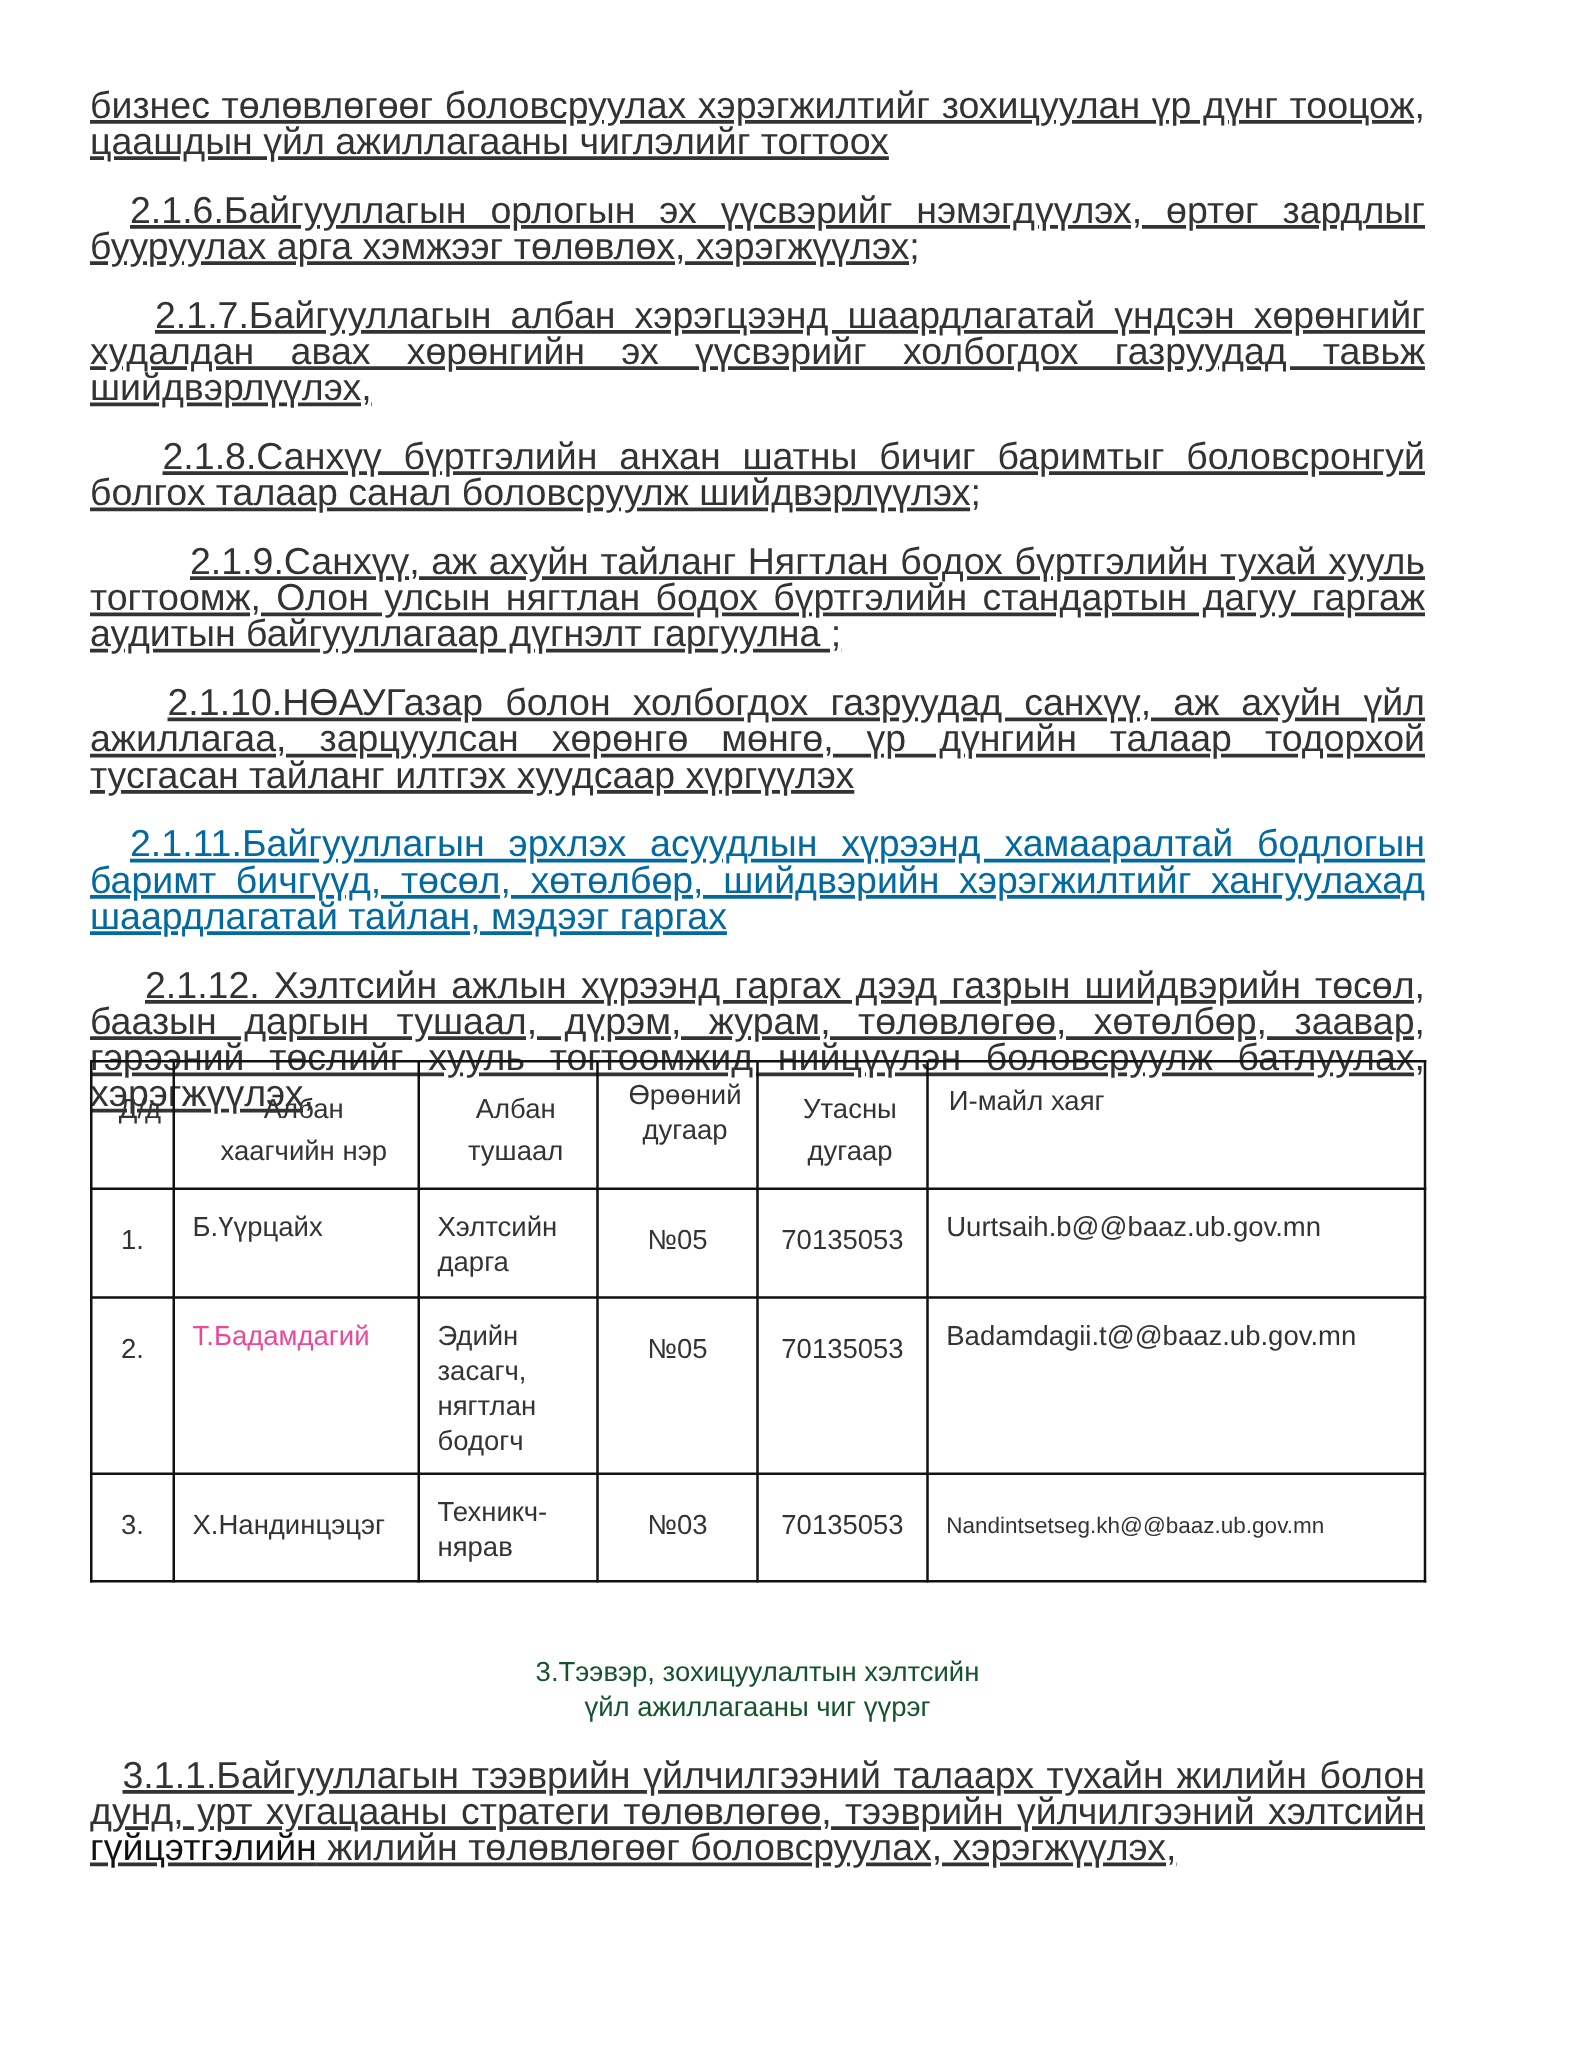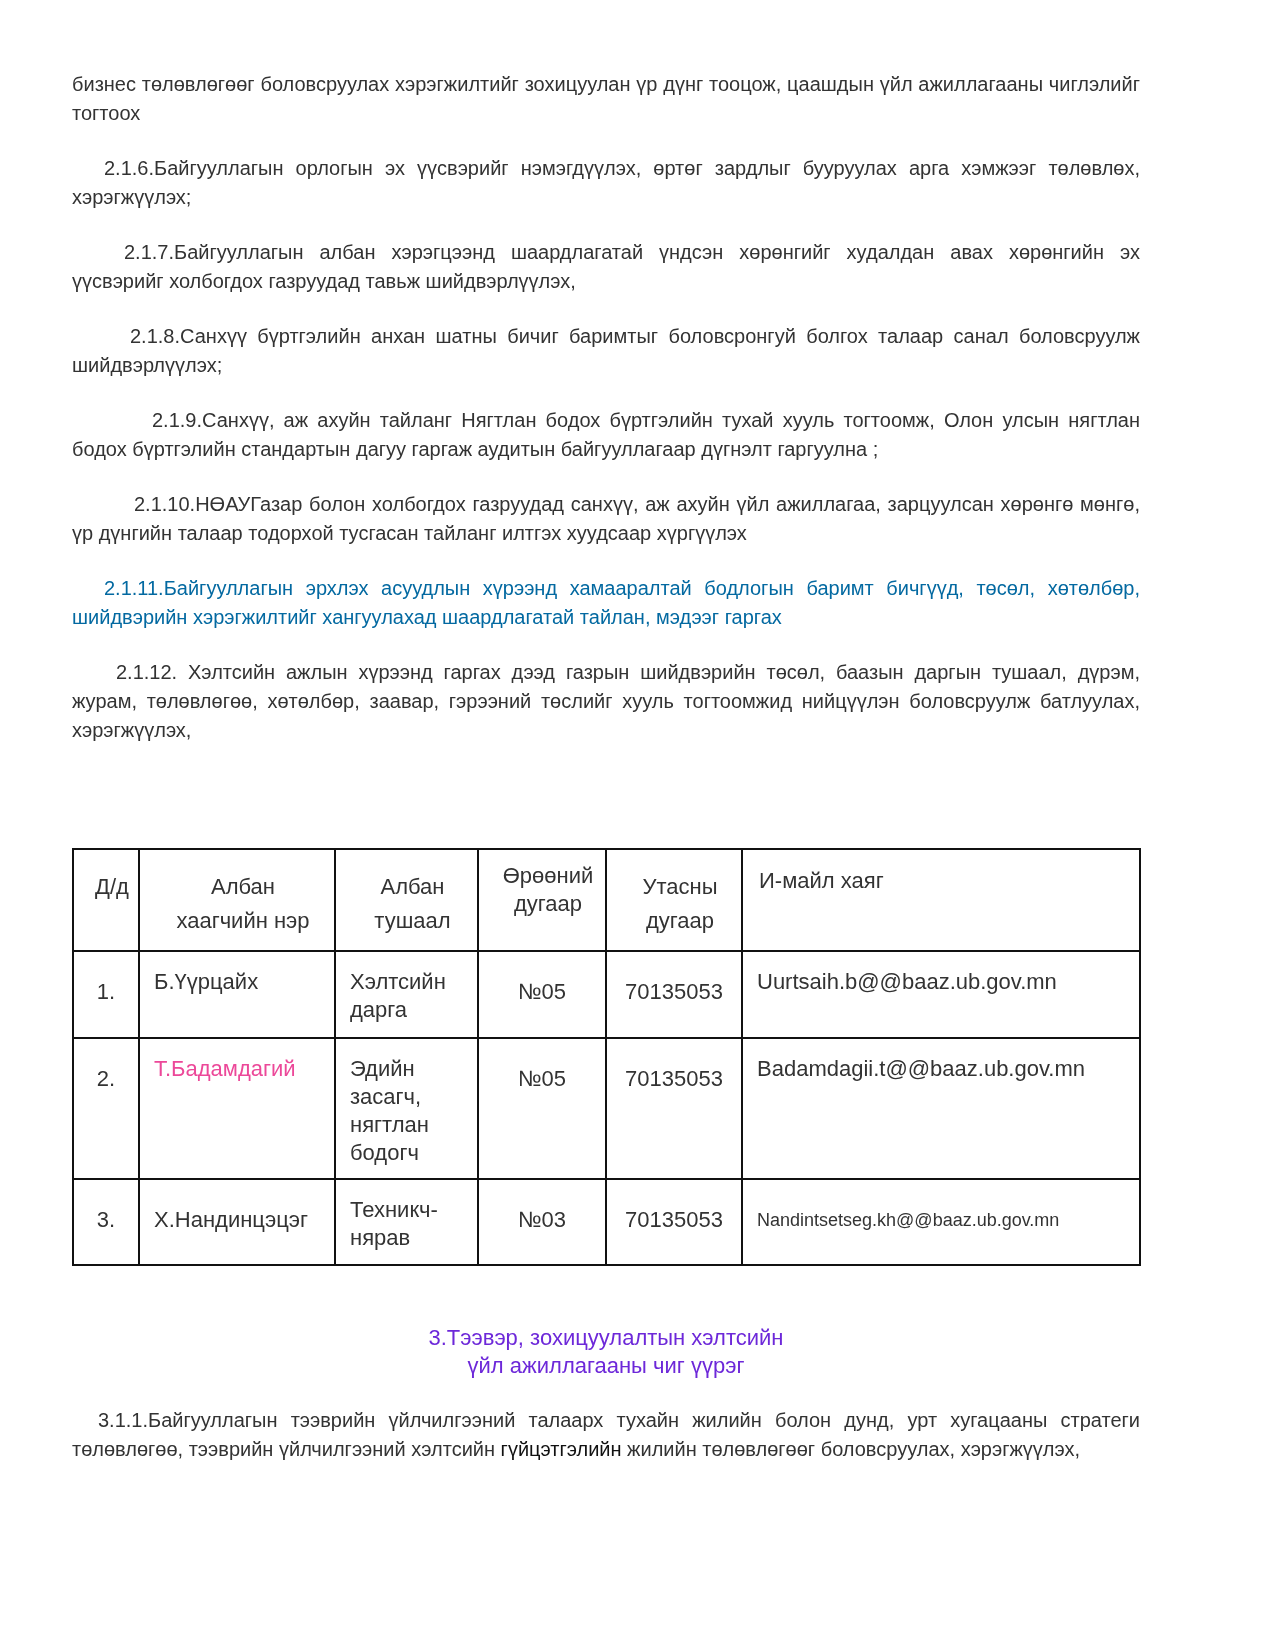--- a/index.html
+++ b/index.html
@@ -11,24 +11,25 @@
       color: #333333;
       overflow: hidden;
     }
     .page {
       position: absolute;
       left: 72px;
       top: 70px;
       width: 1068px;
     }
     .para {
-      font-size: 20px;
+      font-size: 30px;
       line-height: 29px;
       text-align: justify;
       margin: 0 0 26px 0;
+      text-decoration: underline;
     }
     .para.black { color: #0369a1; }
     .indent-1 { text-indent: 32px; }
     .indent-2 { text-indent: 52px; }
     .indent-3 { text-indent: 58px; }
     .indent-4 { text-indent: 80px; }
     .indent-5 { text-indent: 62px; }
     .indent-6 { text-indent: 44px; }
     .indent-7 { text-indent: 26px; }
 
@@ -72,21 +73,21 @@
     .email-sm { font-size: 18px; }
 
     .section-title {
       position: absolute;
       left: 72px;
       top: 1324px;
       width: 1068px;
       text-align: center;
       font-size: 22px;
       line-height: 28px;
-      color: #6d28d9;
+      color: #14532d;
     }
     .bottom {
       position: absolute;
       left: 72px;
       top: 1406px;
       width: 1068px;
     }
     .bold-word { color: #111111; }
   </style>
 </head>

